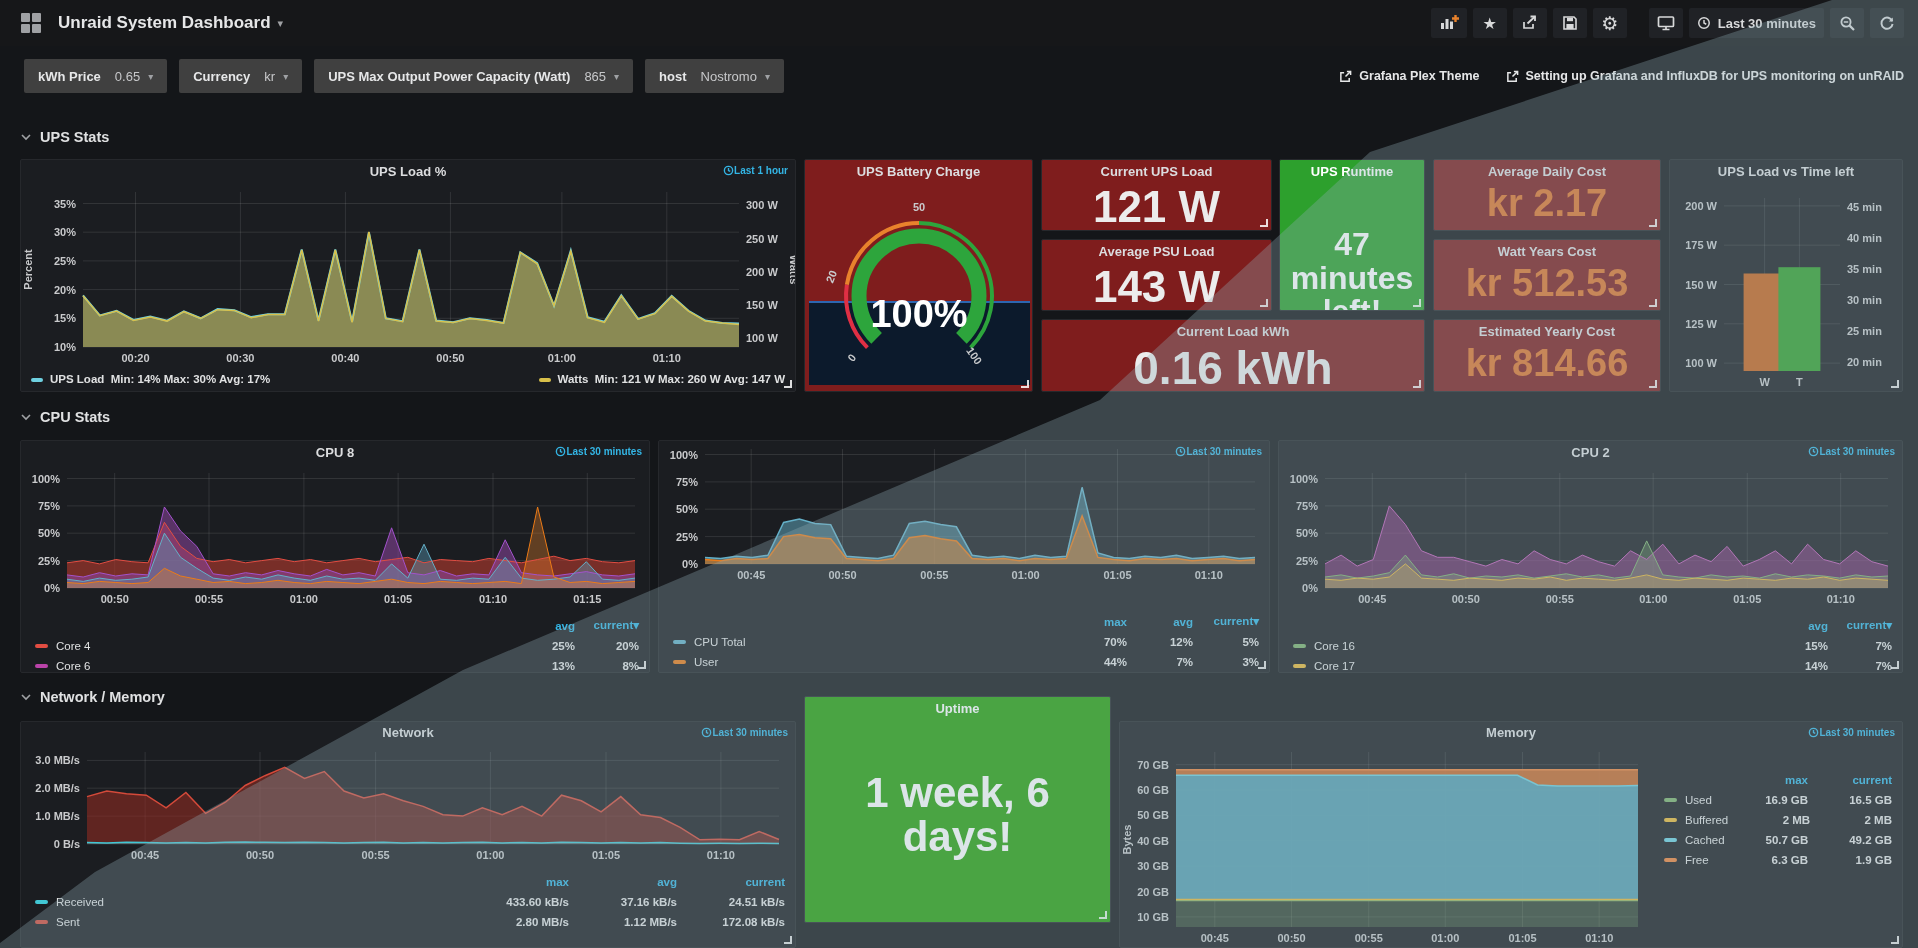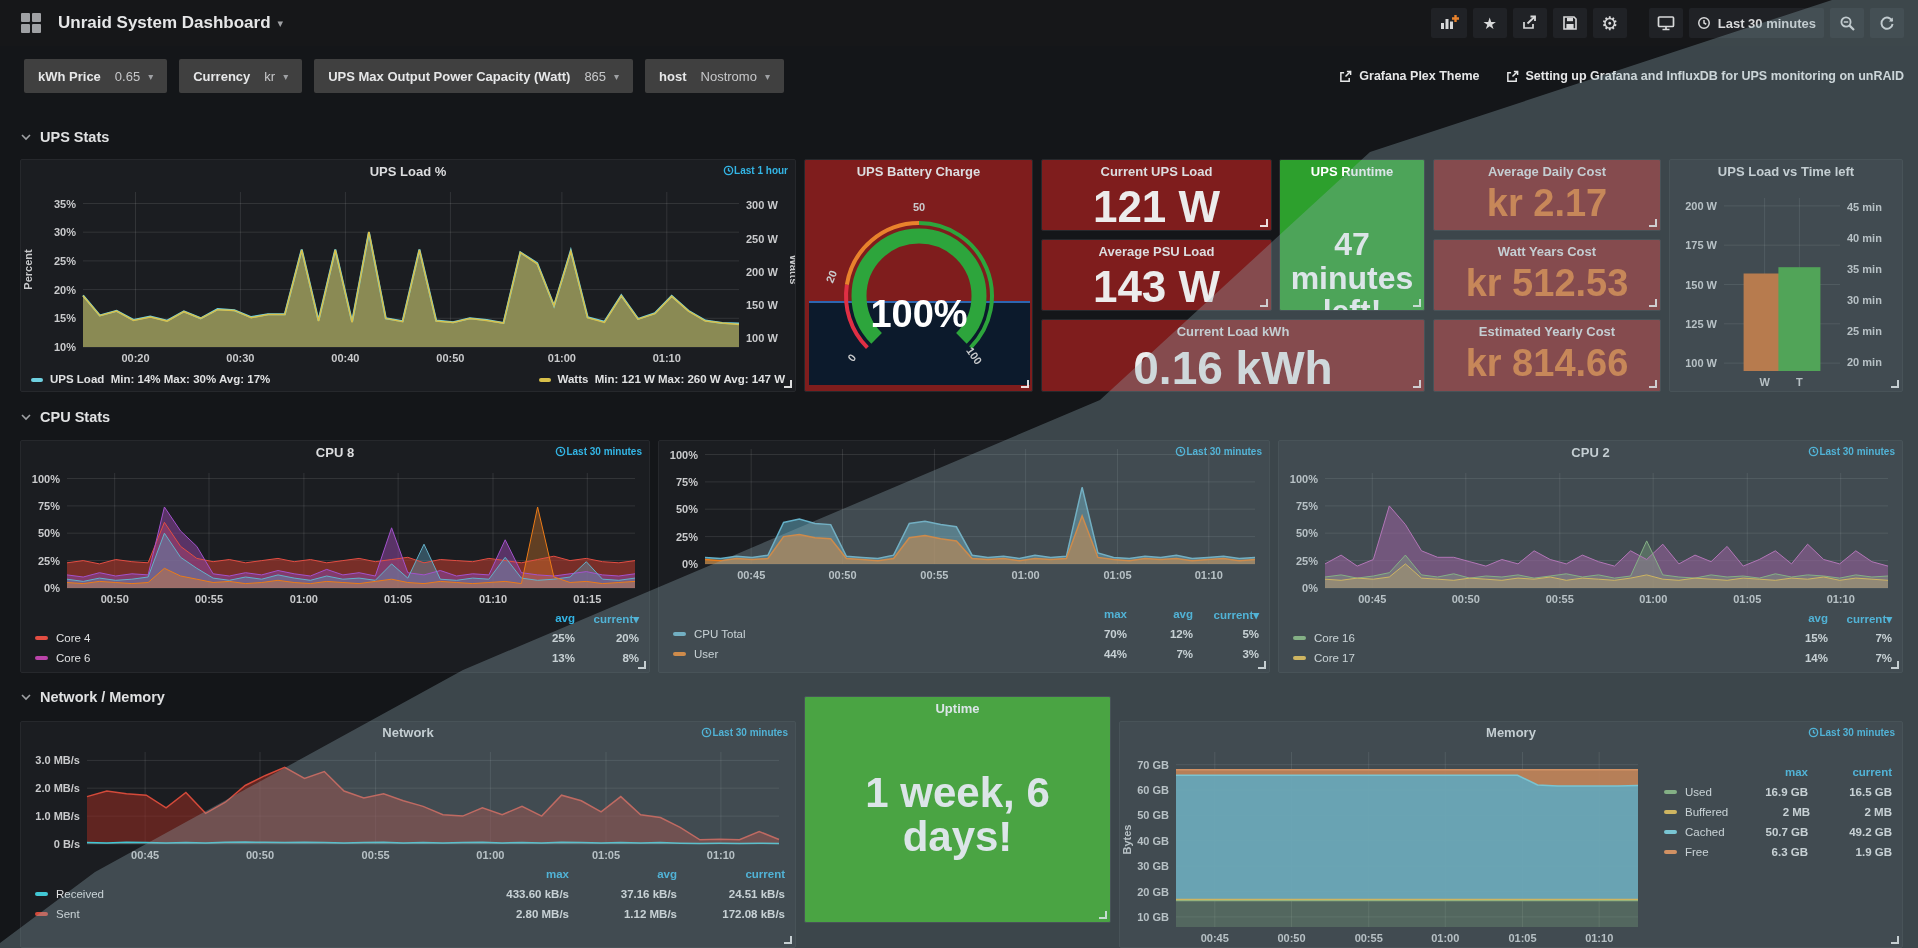--- a/index.html
+++ b/index.html
@@ -43,21 +43,21 @@
           font-size:10px;font-weight:700;}
   .corner .ck{width:11px;height:11px;}
   .graph{display:flex;flex-direction:column;}
   .chart{position:relative;flex:1;cursor:crosshair;}
   .tick{font:700 11px "Liberation Sans",sans-serif;fill:#c9cacc;}
   
   .lg-split{display:flex;justify-content:space-between;align-items:center;height:24px;padding:0 10px 4px 10px;
             font-size:11.5px;font-weight:700;color:#e0e1e2;}
   .lg-it i{display:inline-block;width:12px;height:4px;border-radius:2px;margin-right:7px;vertical-align:middle;}
   .lg-table{padding:0 10px 4px 14px;font-size:11.5px;}
-  .lg-row{display:flex;align-items:flex-start;height:20px;}
+  .lg-row{display:flex;align-items:flex-end;height:20px;}
   .lg-head .lg-val{color:#33b5e5;font-weight:700;}
   .lg-name{flex:1;display:flex;align-items:center;gap:8px;color:#e0e1e2;cursor:pointer;}
   .lg-name i{display:inline-block;width:13px;height:4px;border-radius:2px;}
   .lg-val{text-align:right;font-weight:700;color:#e0e1e2;}
   
   .stat{display:flex;flex-direction:column;align-items:center;justify-content:flex-start;}
   .stat .ptitle{width:100%;}
   .stat .sval{flex:1;display:flex;align-items:center;justify-content:center;font-weight:700;color:#ececec;
               line-height:1.05;text-align:center;padding-bottom:13px;}
   .sval.w44{font-size:44px;} .sval.w46{font-size:46px;}

